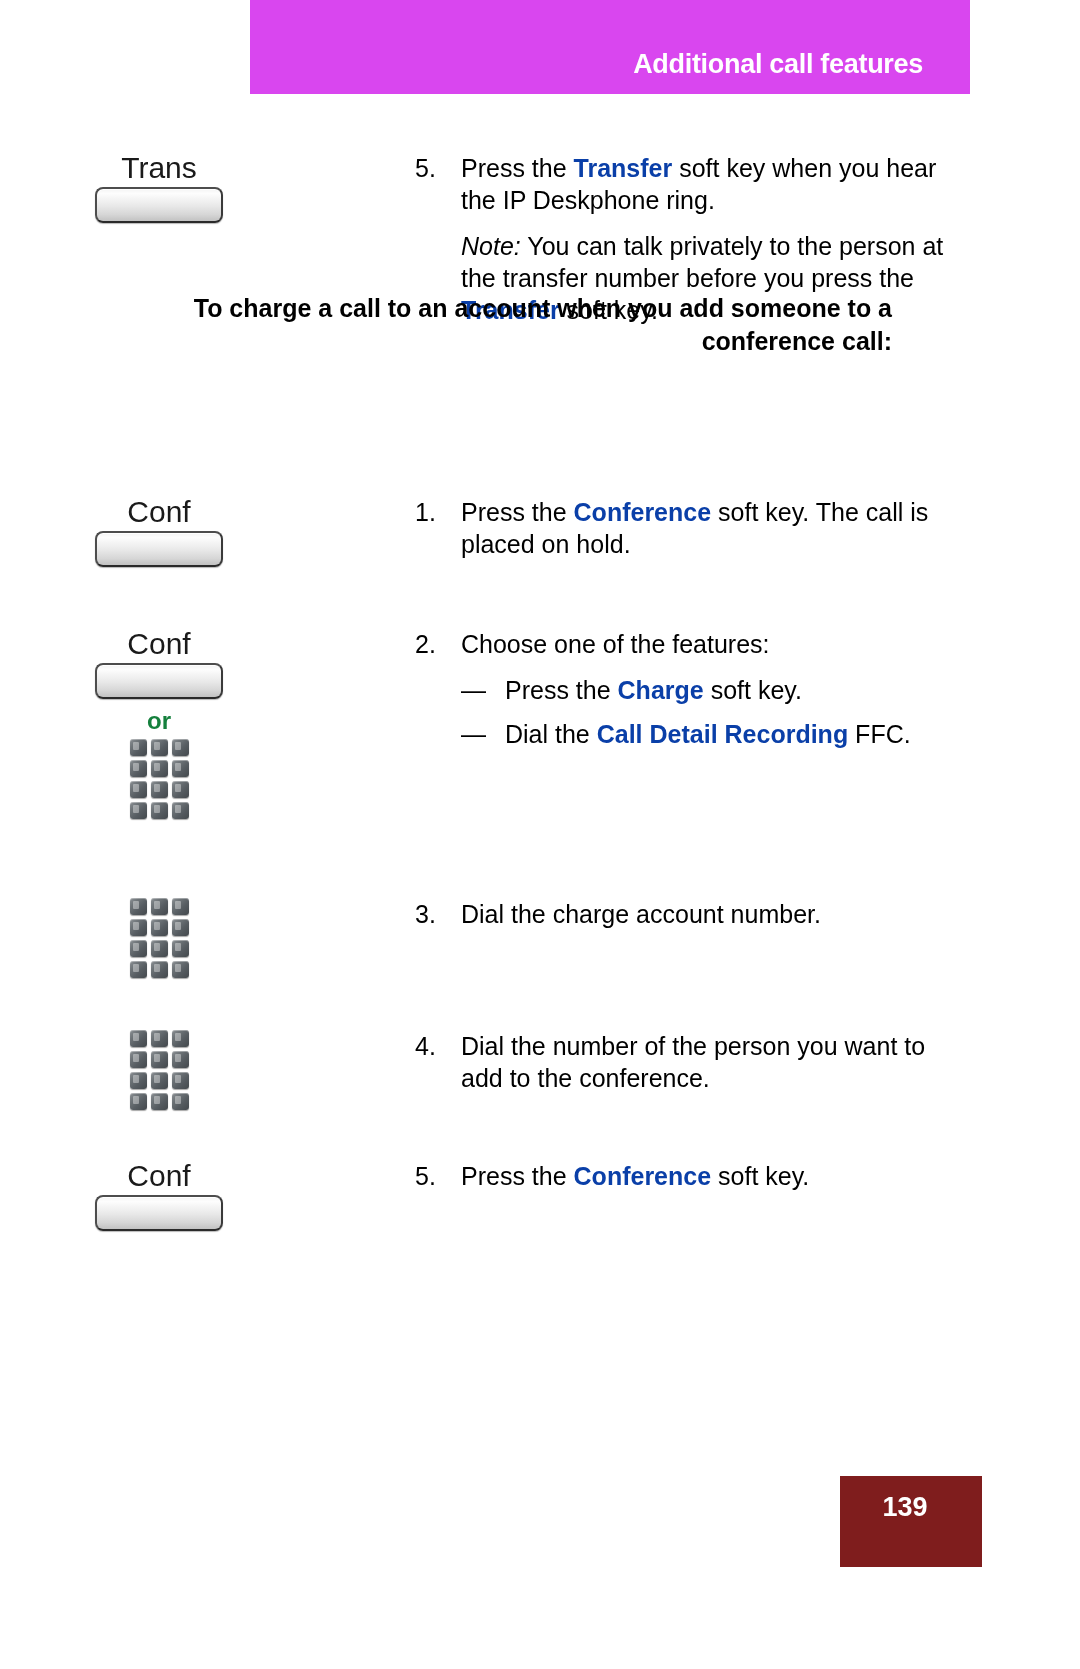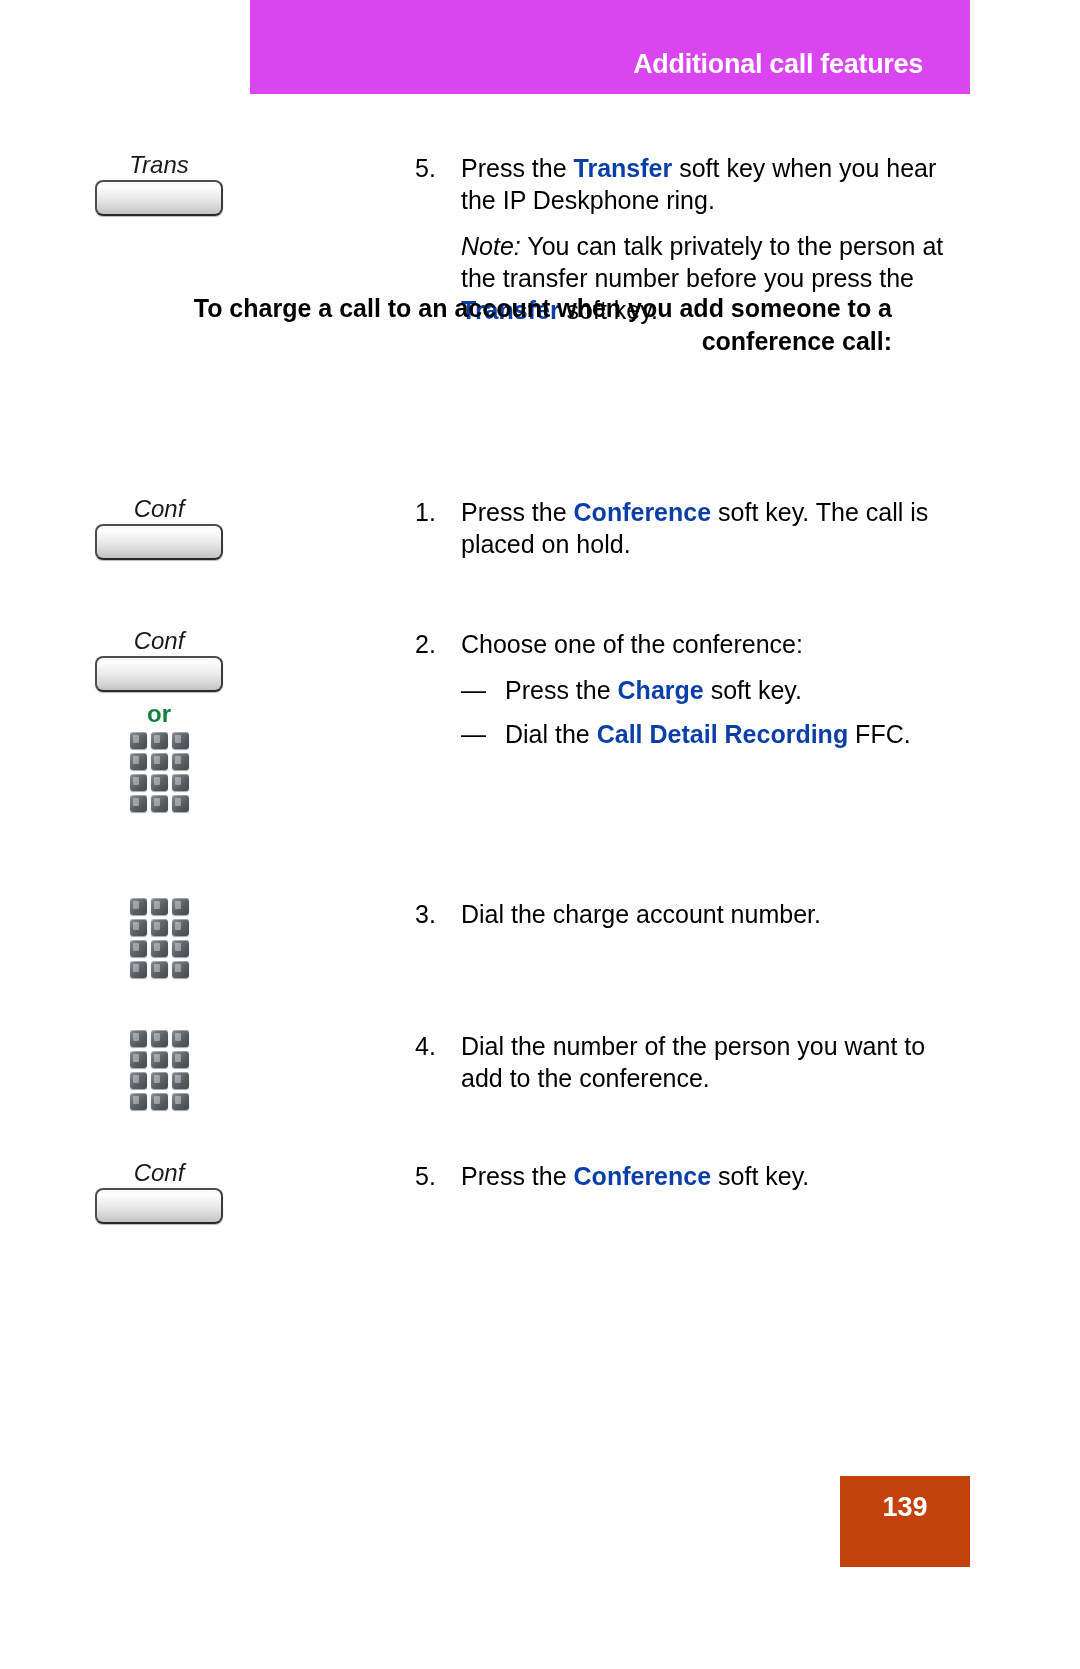--- a/index.html
+++ b/index.html
@@ -54,25 +54,24 @@
     flex: 1 1 auto;
     padding-right: 40px;
   }
 
   
   .softkey-wrap {
     display: inline-block;
     text-align: center;
   }
   .softkey-label {
-    font-size: 24px;
+    font-size: 30px;
     line-height: 1.05;
     color: #1a1a1a;
     margin-bottom: 3px;
-    font-style: italic;
   }
   .softkey-btn {
     width: 128px;
     height: 36px;
     box-sizing: border-box;
     border-radius: 8px;
     border: 2px solid #4d4d4d;
     border-bottom-color: #2a2a2a;
     border-right-color: #3a3a3a;
     background: linear-gradient(to bottom,
@@ -173,23 +172,23 @@
     font-weight: bold;
     line-height: 33px;
     text-align: right;
   }
 
   
   #page-number-box {
     position: absolute;
     left: 840px;
     top: 1476px;
-    width: 130px;
+    width: 142px;
     height: 91px;
-    background: #c2410c;
+    background: #7f1d1d;
   }
   #page-number {
     position: absolute;
     left: 0;
     top: 16px;
     width: 130px;
     text-align: center;
     color: #ffffff;
     font-size: 27px;
     font-weight: bold;
@@ -253,21 +252,21 @@
         <div class="key"></div>
         <div class="key"></div>
         <div class="key"></div>
         <div class="key"></div>
       </div>
     </div>
   </div>
   <div class="body-col">
     <div class="step">
       <div class="step-num">2.</div>
-      <div class="step-text">Choose one of the conference:</div>
+      <div class="step-text">Choose one of the features:</div>
     </div>
     <div class="sub-list" style="margin-left:46px;">
       <div class="sub-item">
         <div class="sub-dash">—</div>
         <div>Press the <b class="kw">Charge</b> soft key.</div>
       </div>
       <div class="sub-item">
         <div class="sub-dash">—</div>
         <div>Dial the <b class="kw">Call Detail Recording</b> FFC.</div>
       </div>

